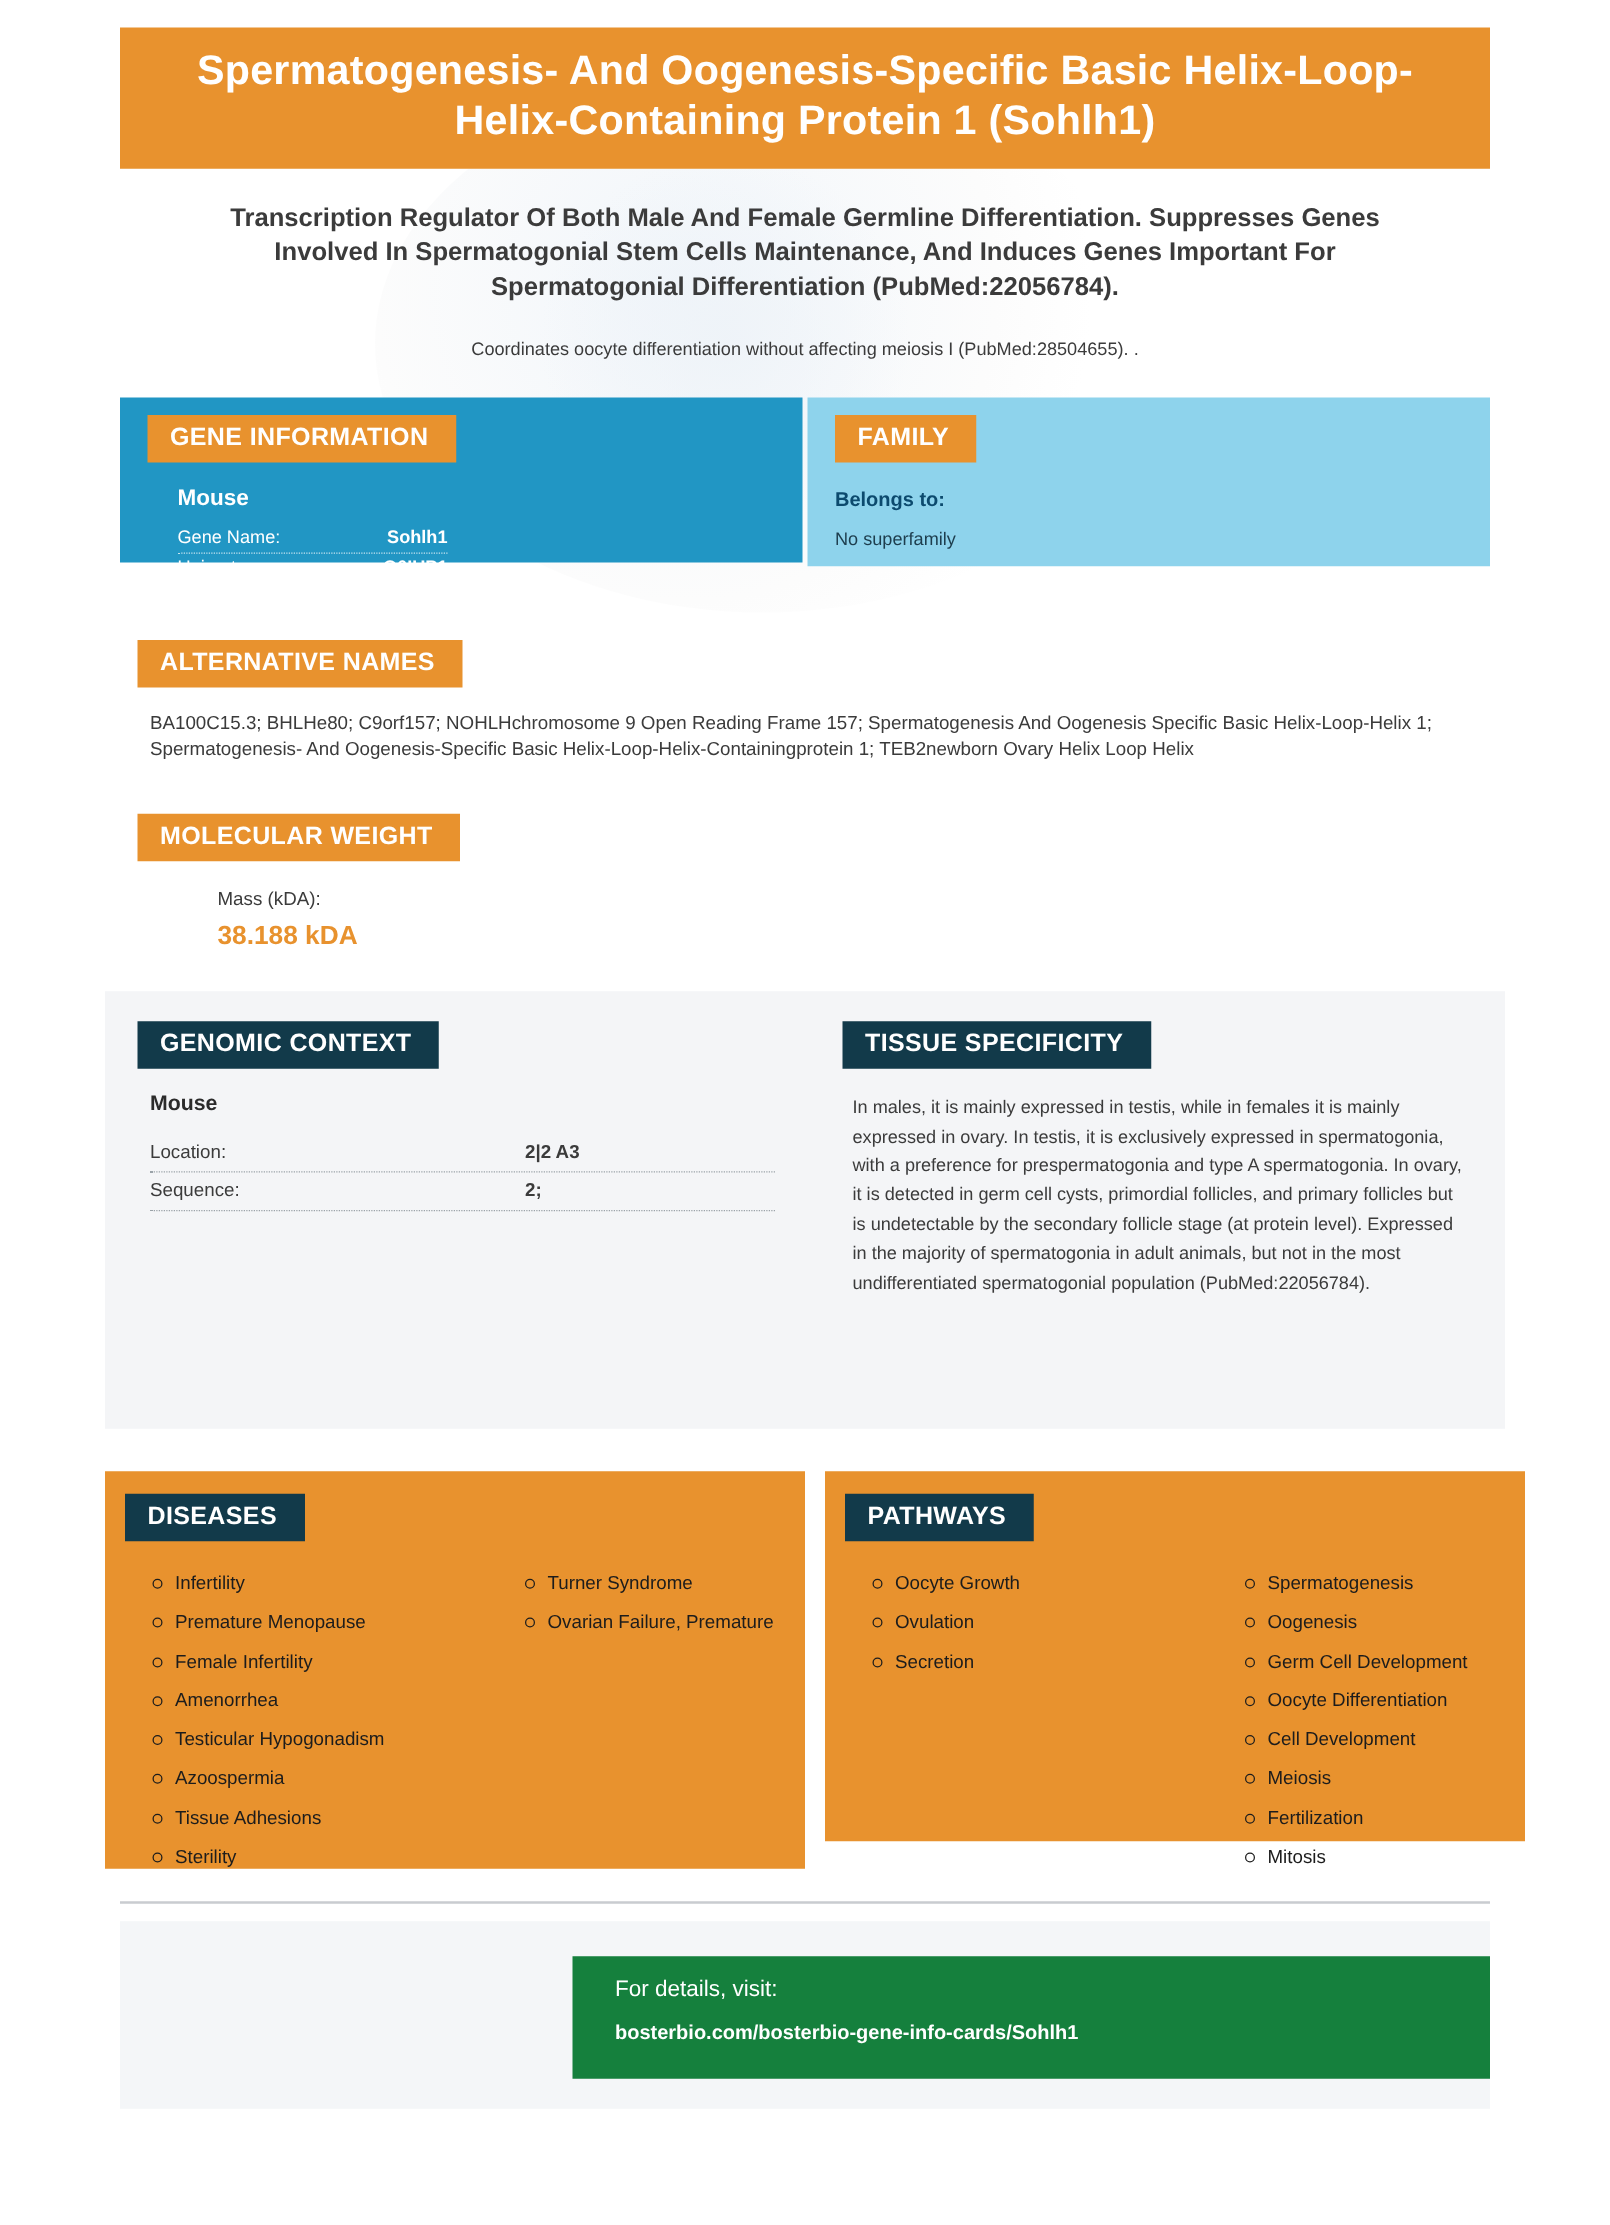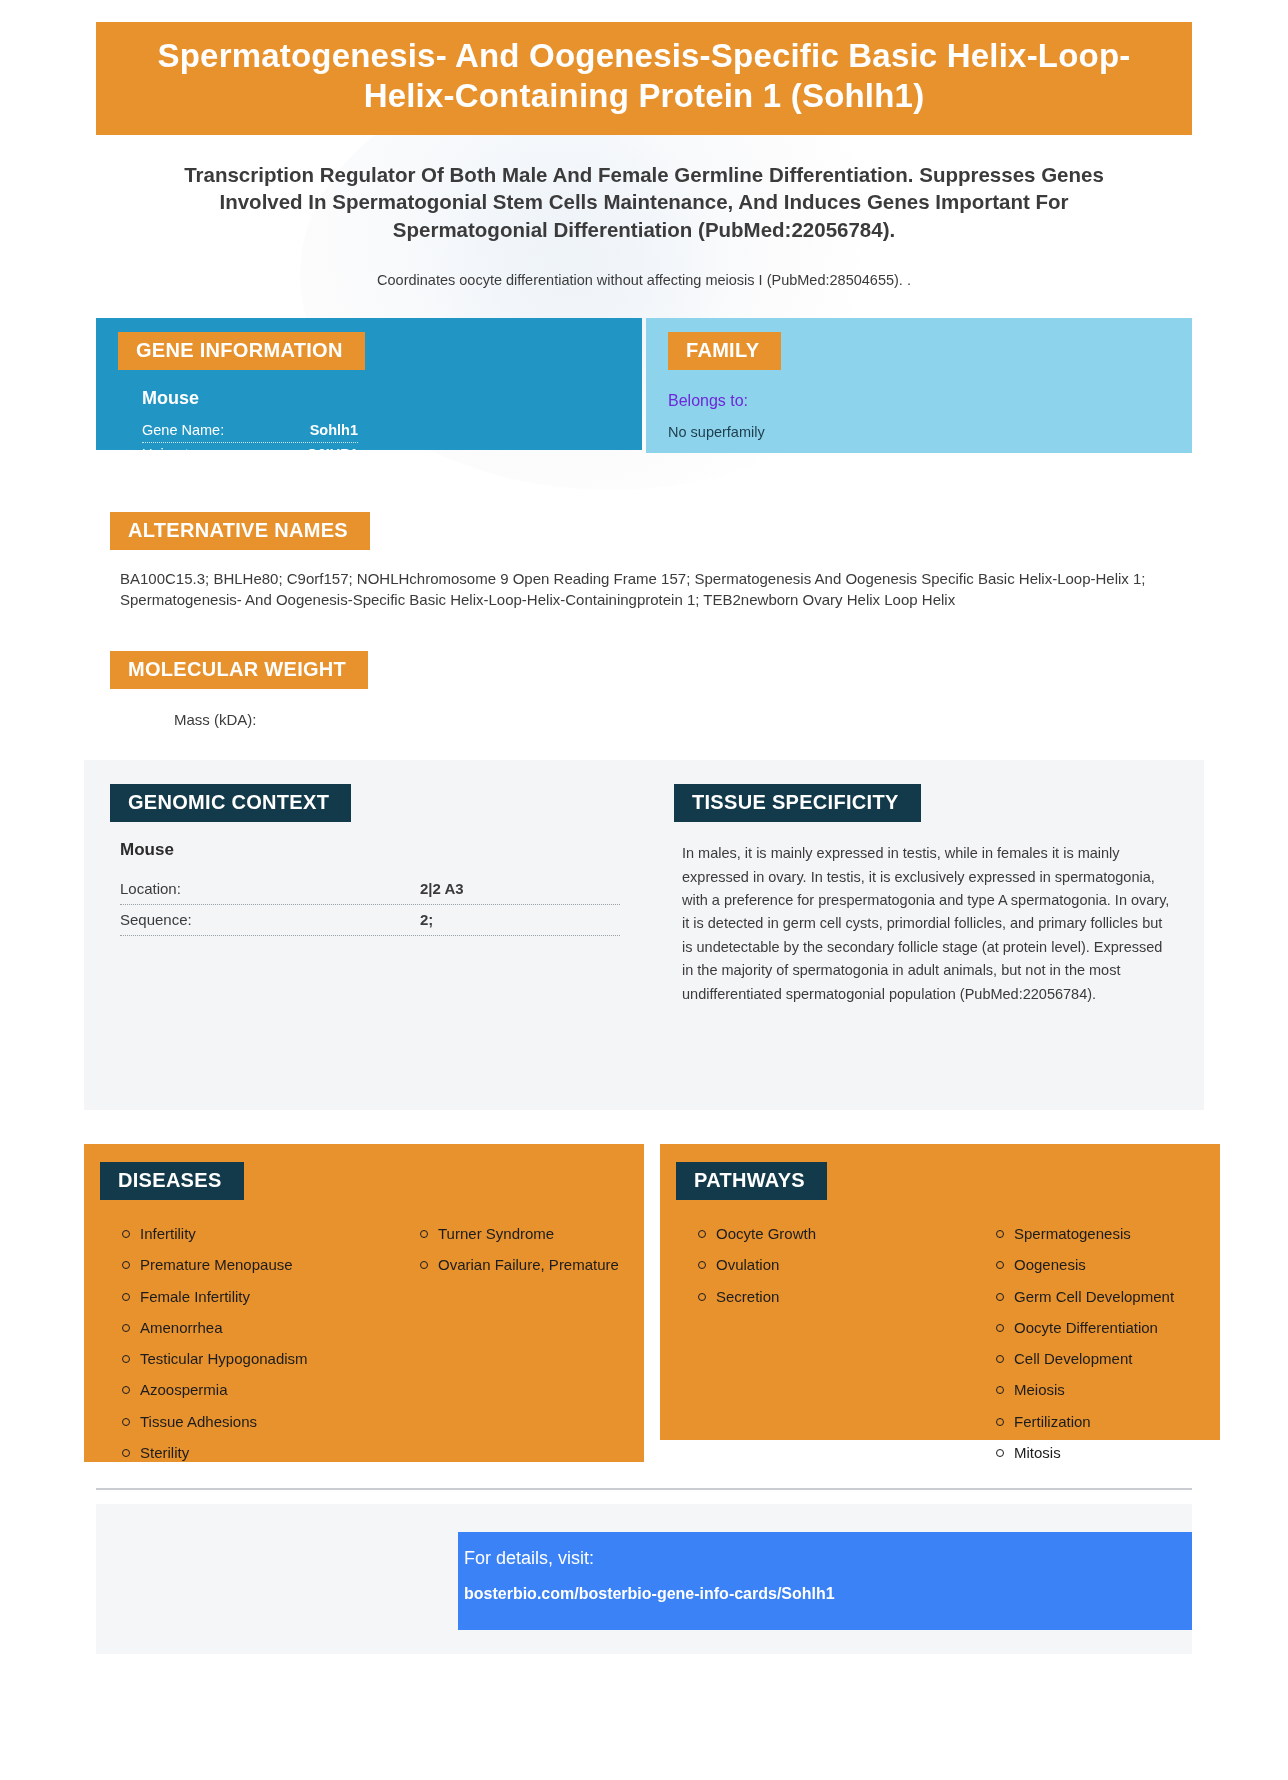--- a/index.html
+++ b/index.html
@@ -127,22 +127,22 @@
     left: 646px;
     top: 0;
     width: 546px;
     height: 135px;
     background: #8ed3ec;
   }
   .family-inner { padding: 14px 0 0 22px; }
   .family-belongs {
     margin: 22px 0 0 22px;
     font-size: 16px;
-    font-weight: normal;
-    color: #6d28d9;
+    font-weight: bold;
+    color: #0c4a6e;
   }
   .family-value {
     margin: 14px 0 0 22px;
     font-size: 14.5px;
     color: #1d3d4d;
   }
 
   
   .alt-wrap { margin: 18px 0 0 0; }
   .alt-pill { margin-left: 110px; }
@@ -268,23 +268,23 @@
     background: #f4f6f8;
     height: 150px;
     position: relative;
   }
   .footer-blue {
     position: absolute;
     left: 362px;
     top: 28px;
     right: 0px;
     height: 98px;
-    background: #3b82f6;
+    background: #15803d;
     color: #ffffff;
-    padding: 16px 0 0 6px;
+    padding: 16px 0 0 34px;
     box-sizing: border-box;
   }
   .footer-line1 { font-size: 18px; }
   .footer-line2 { font-size: 16px; font-weight: bold; margin-top: 16px; }
 </style>
 </head>
 <body>
 
 <div class="page">
   <div class="bg-blob"></div>
@@ -329,20 +329,21 @@
     </div>
 
     <div class="alt-wrap">
       <div class="pill alt-pill">ALTERNATIVE NAMES</div>
       <div class="alt-text">BA100C15.3; BHLHe80; C9orf157; NOHLHchromosome 9 Open Reading Frame 157; Spermatogenesis And Oogenesis Specific Basic Helix-Loop-Helix 1; Spermatogenesis- And Oogenesis-Specific Basic Helix-Loop-Helix-Containingprotein 1; TEB2newborn Ovary Helix Loop Helix</div>
     </div>
 
     <div class="mw-wrap">
       <div class="pill mw-pill">MOLECULAR WEIGHT</div>
       <div class="mw-label">Mass (kDA):</div>
+      <div class="mw-value">38.188 kDA</div>
     </div>
 
     <div class="grey-panel">
 
       <div class="gc-col">
         <div class="pill pill-dark">GENOMIC CONTEXT</div>
         <div class="gc-species">Mouse</div>
         <div class="gc-kv">
           <span class="k">Location:</span>
           <span class="v">2|2 A3</span>

